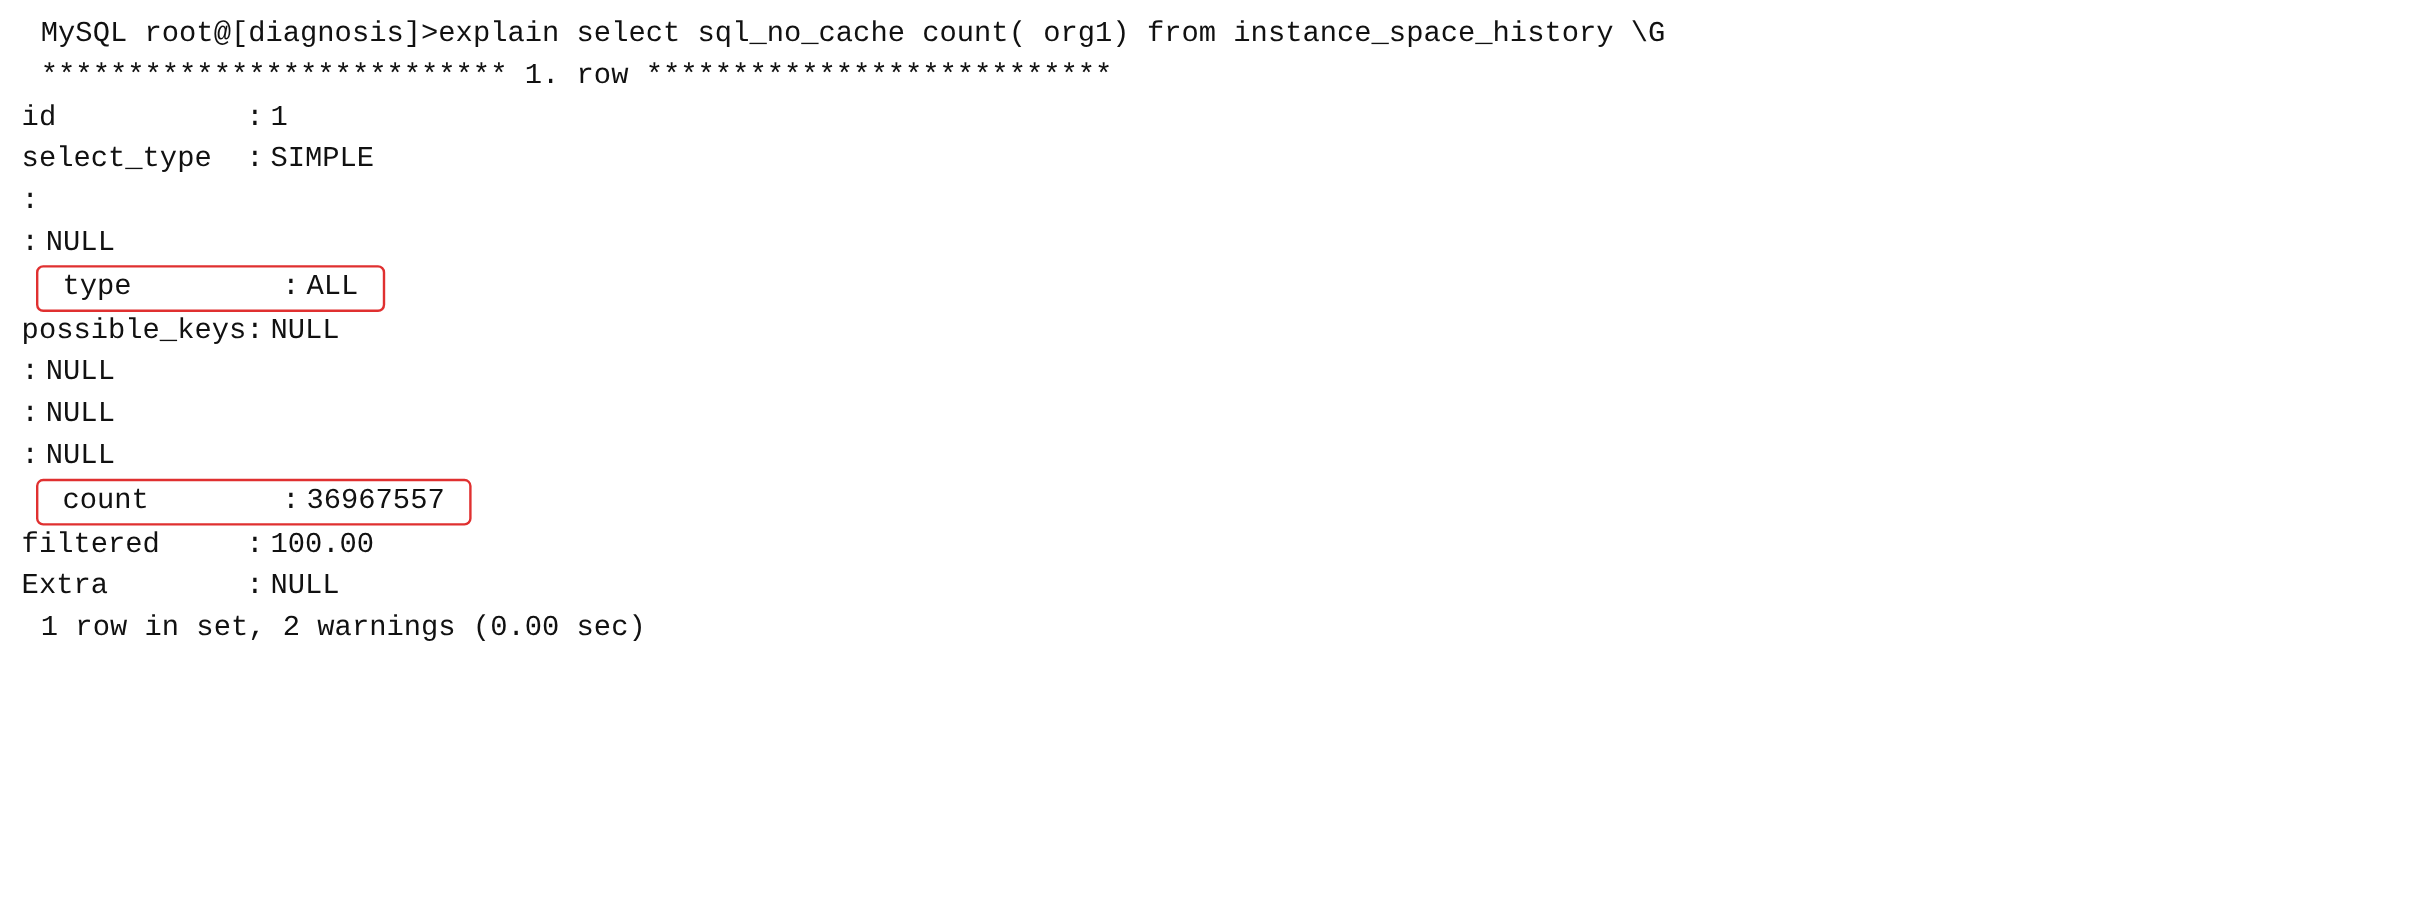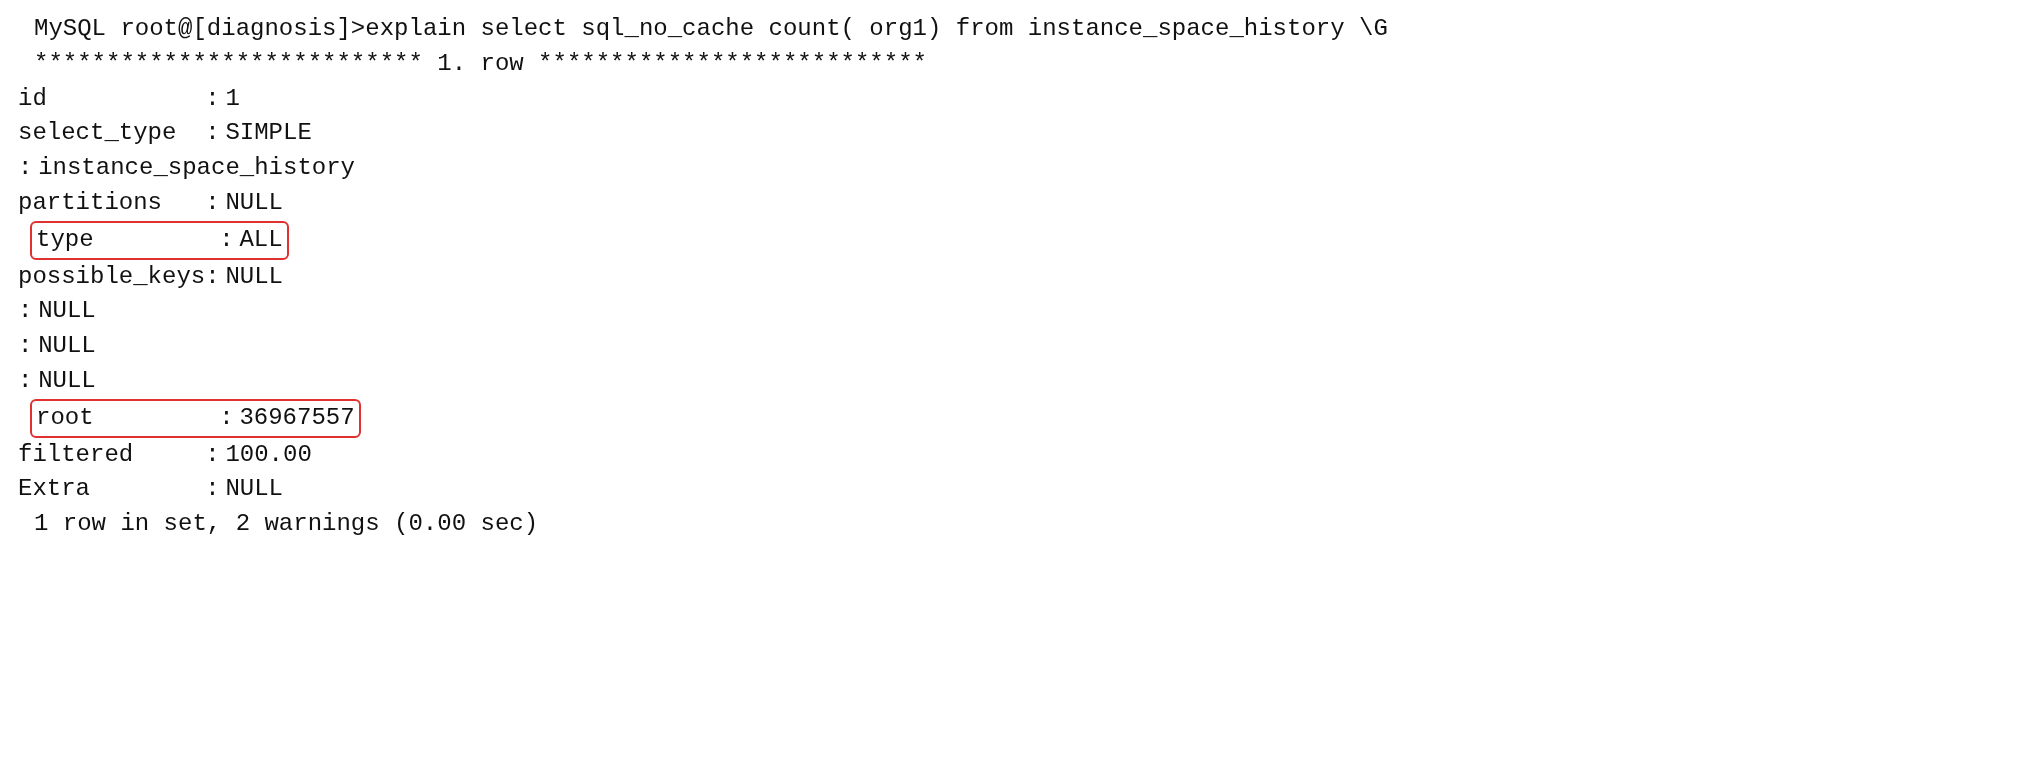--- a/index.html
+++ b/index.html
@@ -18,21 +18,21 @@
     display: inline-block;
     width: 13ch;
     text-align: left;
     padding-right: 0;
   }
   .sep { padding: 0 0.4ch 0 0; }
   .val { display: inline-block; }
   .hl {
     border: 2px solid #e03030;
     border-radius: 6px;
-    padding: 0 4px;
+    padding: 0 20px;
     margin-left: -4px;
     display: inline-flex;
   }
   .hl .key { width: calc(13ch - 4px); }
 </style>
 </head>
 <body>
 
 <div class="line">
   <span>MySQL root@[diagnosis]&gt;</span><span>explain  select  sql_no_cache count( org1)  from instance_space_history \G</span>
@@ -47,25 +47,23 @@
 </div>
 
 <div class="kv">
   <span class="key">select_type</span>
     <span class="sep">:</span>
   <span class="val">SIMPLE</span>
 </div>
 
 <div class="kv">
     <span class="sep">:</span>
-  <span class="val">instance_space_history</span>
 </div>
 
 <div class="kv">
-  <span class="key">partitions</span>
     <span class="sep">:</span>
   <span class="val">NULL</span>
 </div>
 
 <div class="line">
   <span class="hl kv">
     <span class="key">type</span>
       <span class="sep">:</span>
     <span class="val">ALL</span>
   </span>
@@ -87,21 +85,21 @@
   <span class="val">NULL</span>
 </div>
 
 <div class="kv">
     <span class="sep">:</span>
   <span class="val">NULL</span>
 </div>
 
 <div class="line">
   <span class="hl kv">
-    <span class="key">root</span>
+    <span class="key">count</span>
       <span class="sep">:</span>
     <span class="val">36967557</span>
   </span>
 </div>
 
 <div class="kv">
   <span class="key">filtered</span>
     <span class="sep">:</span>
   <span class="val">100.00</span>
 </div>

